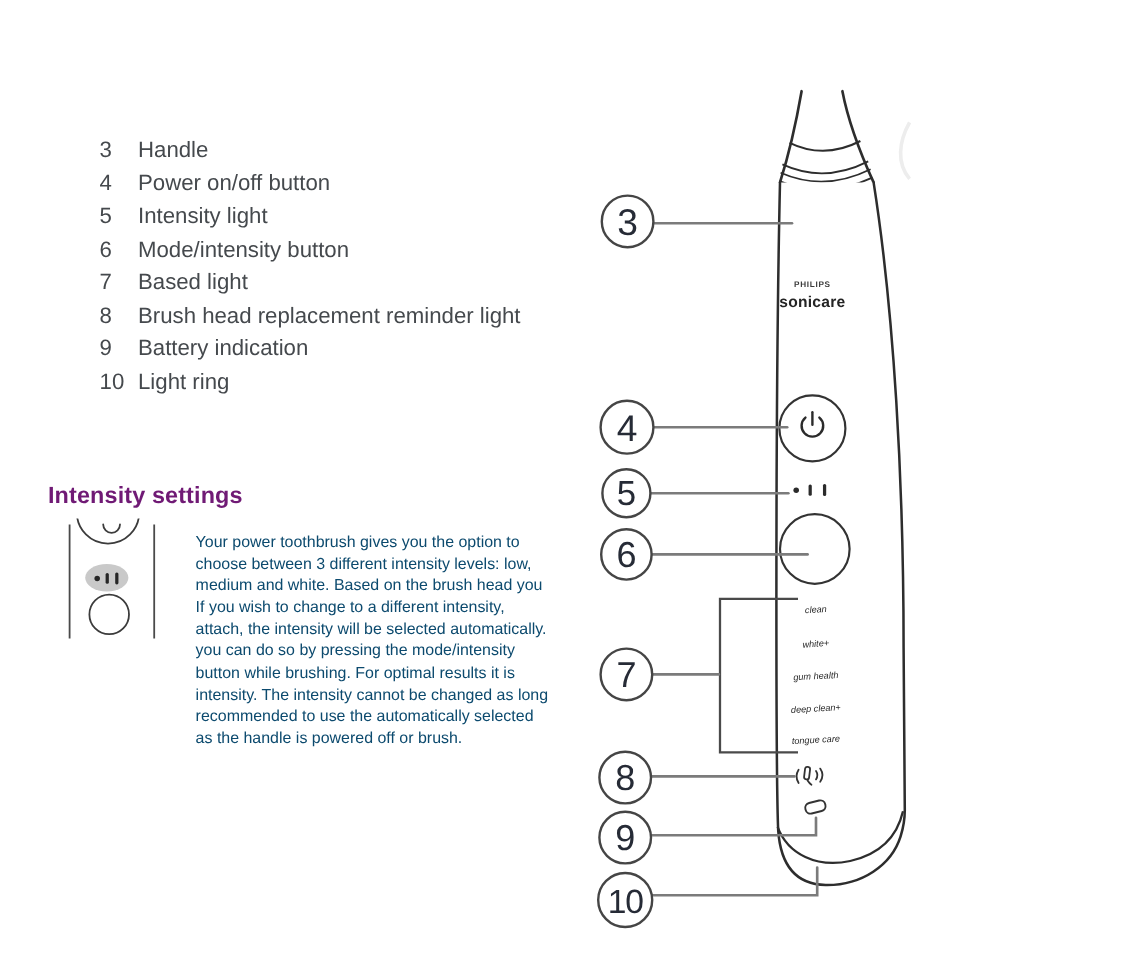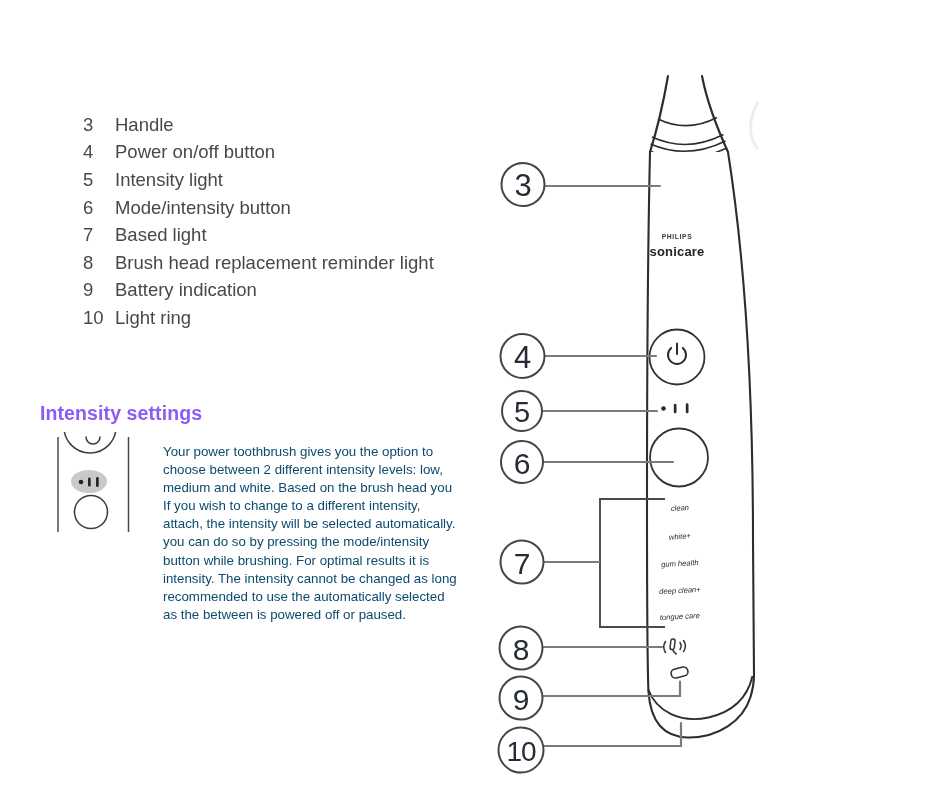--- a/index.html
+++ b/index.html
@@ -15,21 +15,21 @@
     position:absolute;left:83px;top:111px;
     list-style:none;margin:0;padding:0;
     color:#45494d;font-size:18.5px;
   }
   .parts-row{display:flex;height:27.6px;align-items:center;}
   .parts-row .num{width:32px;flex:0 0 32px;}
   .parts-row .lbl{white-space:nowrap;}
   
   .intensity-heading{
     position:absolute;left:40px;top:402px;
-    margin:0;font-size:19.5px;font-weight:bold;color:#8b5cf6;
+    margin:0;font-size:19.5px;font-weight:bold;color:#701a75;
     letter-spacing:0.1px;
   }
   .thumb-svg{position:absolute;left:55px;top:432px;}
   .intensity-paragraph{
     position:absolute;left:163px;top:443px;width:345px;
     font-size:13.3px;line-height:18.1px;color:#0c4a6e;
   }
   .para-line{white-space:nowrap;}
   
   .diagram-svg{position:absolute;left:480px;top:60px;}
@@ -86,29 +86,29 @@
     <path d="M 31 5 A 7 7 0 0 0 45 5" fill="none" stroke="#3c3c3c" stroke-width="1.5" stroke-linecap="round"></path>
     <ellipse cx="34" cy="49.5" rx="18" ry="11.5" fill="#c9c9c9"></ellipse>
     <circle cx="26" cy="50" r="2.3" fill="#262626"></circle>
     <rect x="33" y="45.5" width="2.7" height="9" rx="1.3" fill="#262626"></rect>
     <rect x="41" y="45" width="2.7" height="10" rx="1.3" fill="#262626"></rect>
     <circle cx="36" cy="80" r="16.5" fill="#ffffff" stroke="#3c3c3c" stroke-width="1.5"></circle>
   </svg>
 
   <div class="intensity-paragraph">
     <div class="para-line">Your power toothbrush gives you the option to</div>
-    <div class="para-line">choose between 2 different intensity levels: low,</div>
+    <div class="para-line">choose between 3 different intensity levels: low,</div>
     <div class="para-line">medium and white. Based on the brush head you</div>
     <div class="para-line">If you wish to change to a different intensity,</div>
     <div class="para-line">attach, the intensity will be selected automatically.</div>
     <div class="para-line">you can do so by pressing the mode/intensity</div>
     <div class="para-line">button while brushing. For optimal results it is</div>
     <div class="para-line">intensity. The intensity cannot be changed as long</div>
     <div class="para-line">recommended to use the automatically selected</div>
-    <div class="para-line">as the between is powered off or paused.</div>
+    <div class="para-line">as the handle is powered off or brush.</div>
   </div>
 
   <svg class="diagram-svg" width="300" height="730" viewBox="0 0 300 730">
 
     <path d="M 278 42 C 269 58, 267 76, 278 89" fill="none" stroke="#ededed" stroke-width="3"></path>
 
     <path d="M 188 16 C 183.5 42, 177 70, 170 92" fill="none" stroke="#2d2d2d" stroke-width="2.2" stroke-linecap="round"></path>
     <path d="M 222 16 C 227 42, 238 70, 248 92" fill="none" stroke="#2d2d2d" stroke-width="2.2" stroke-linecap="round"></path>
 
     <path d="M 178 59 Q 207 73, 237 57.5" fill="none" stroke="#2d2d2d" stroke-width="1.7"></path>

